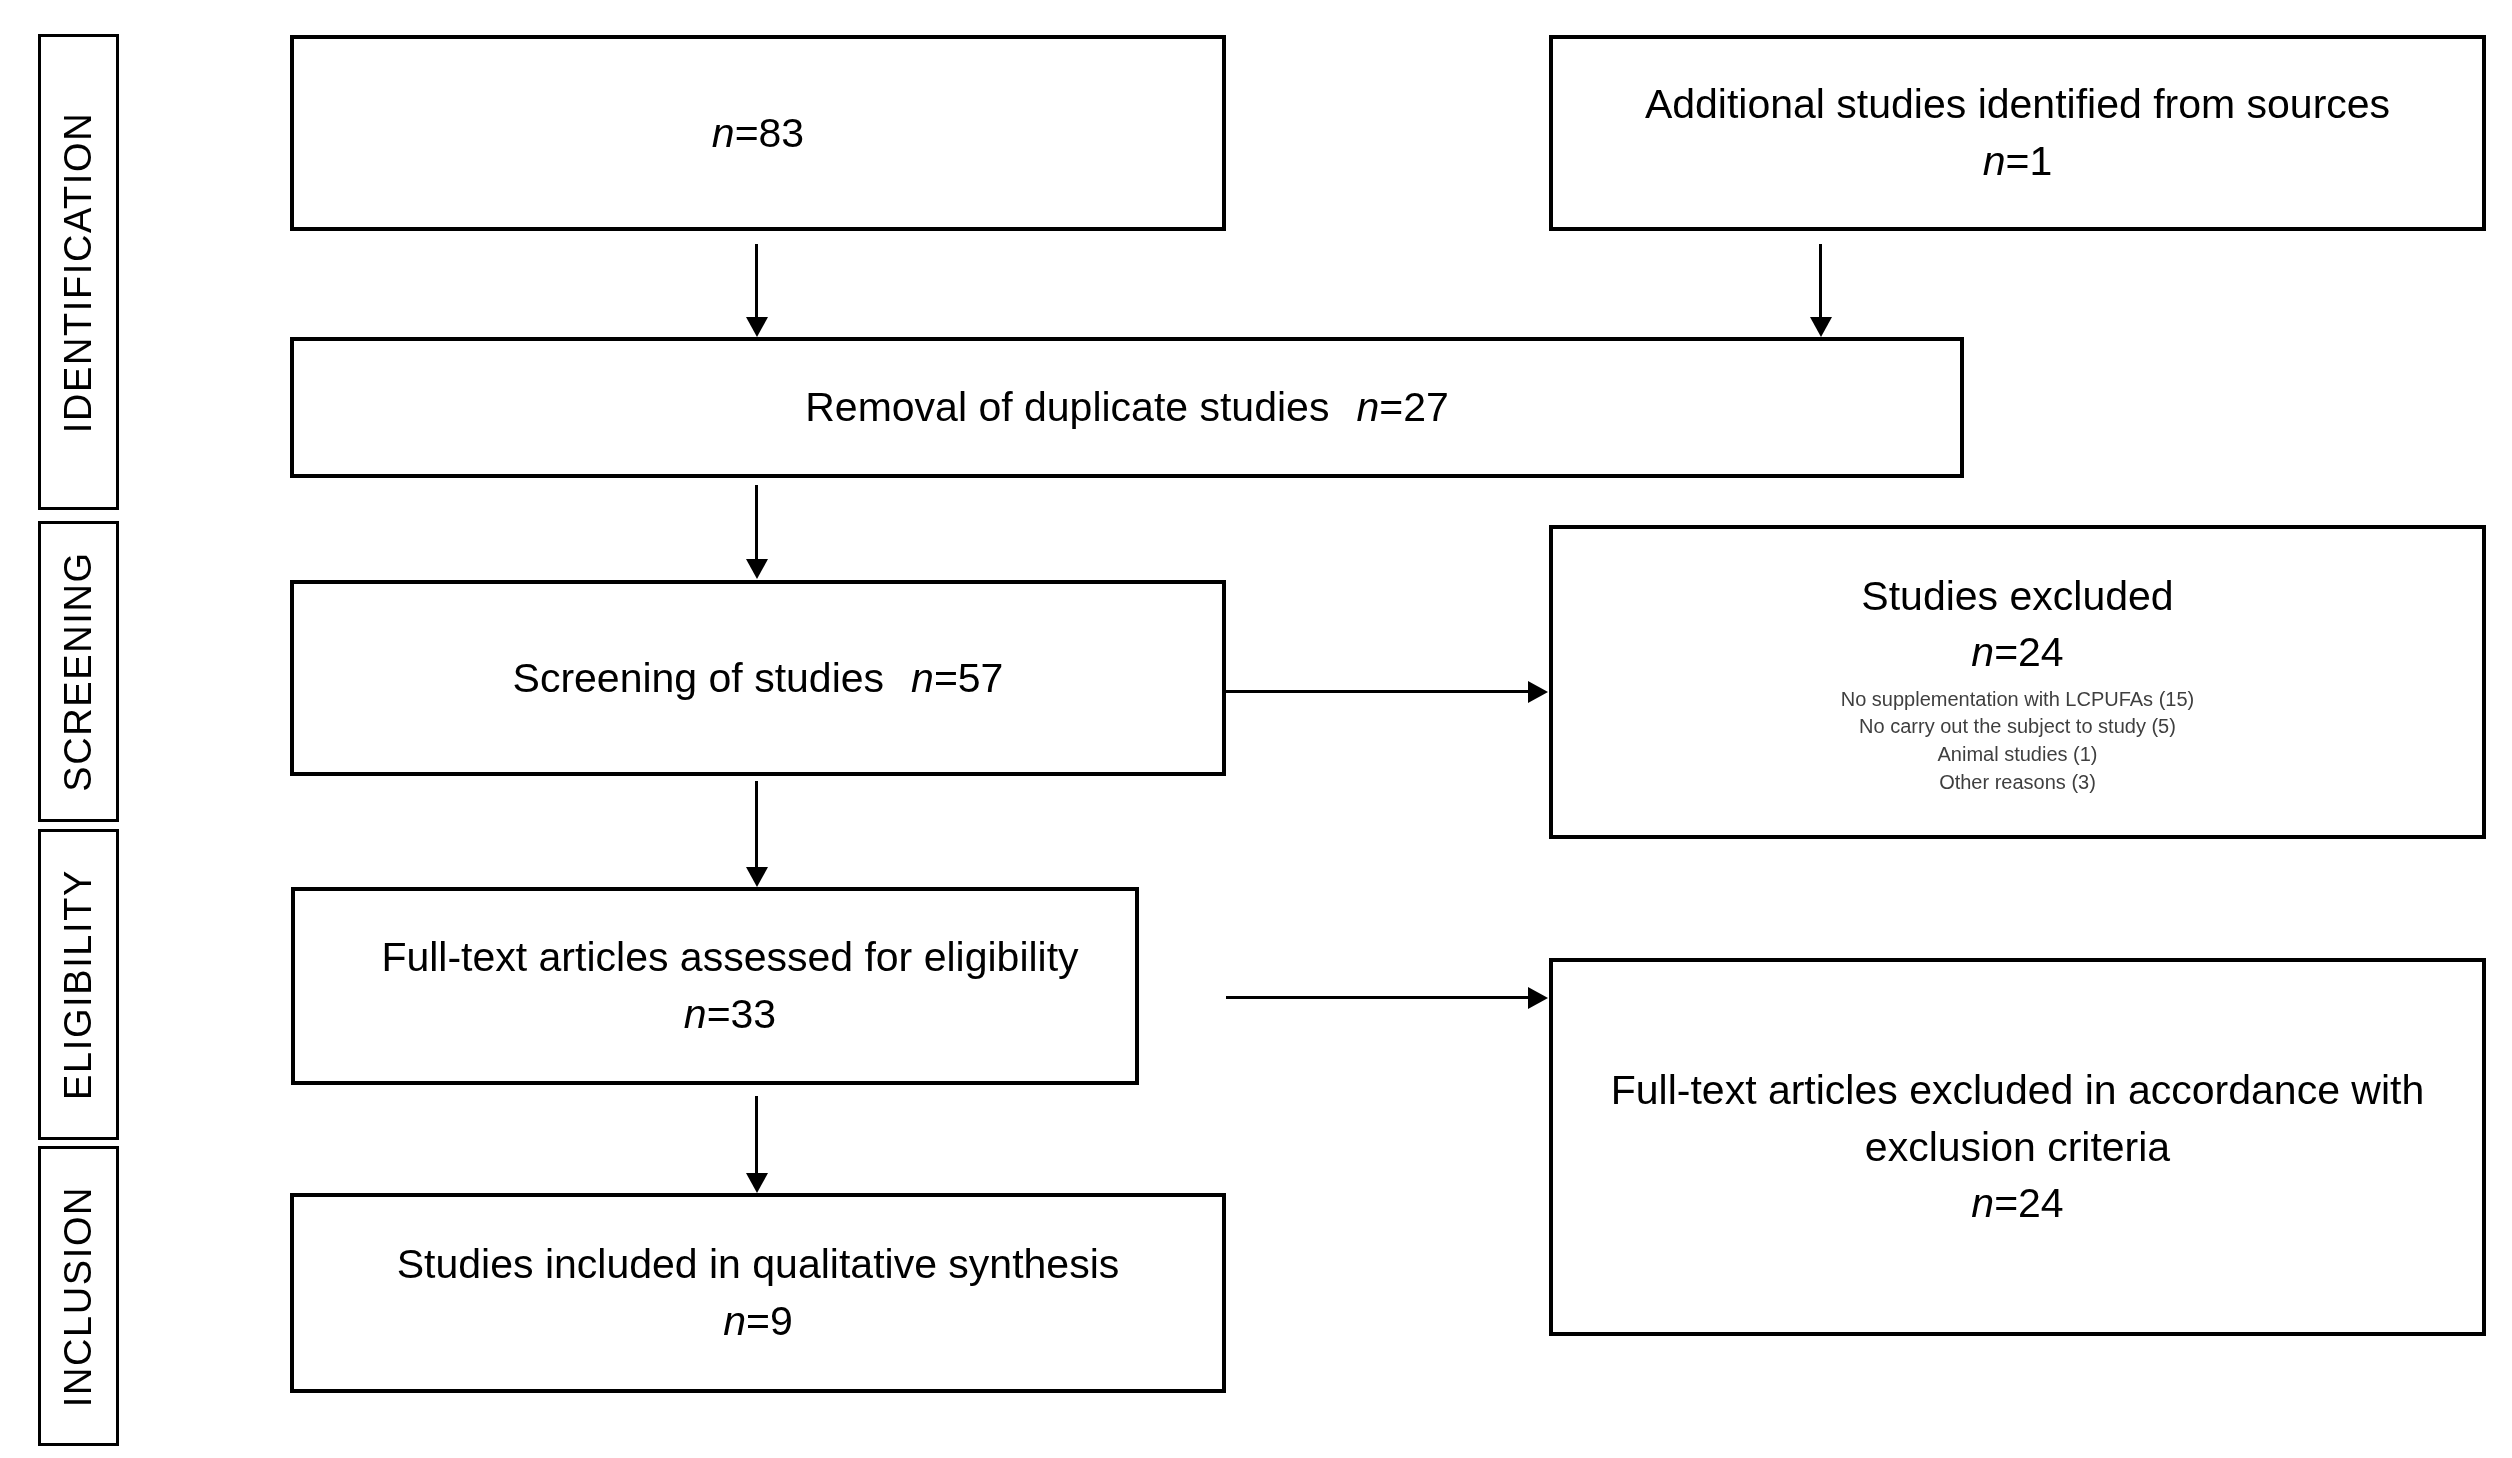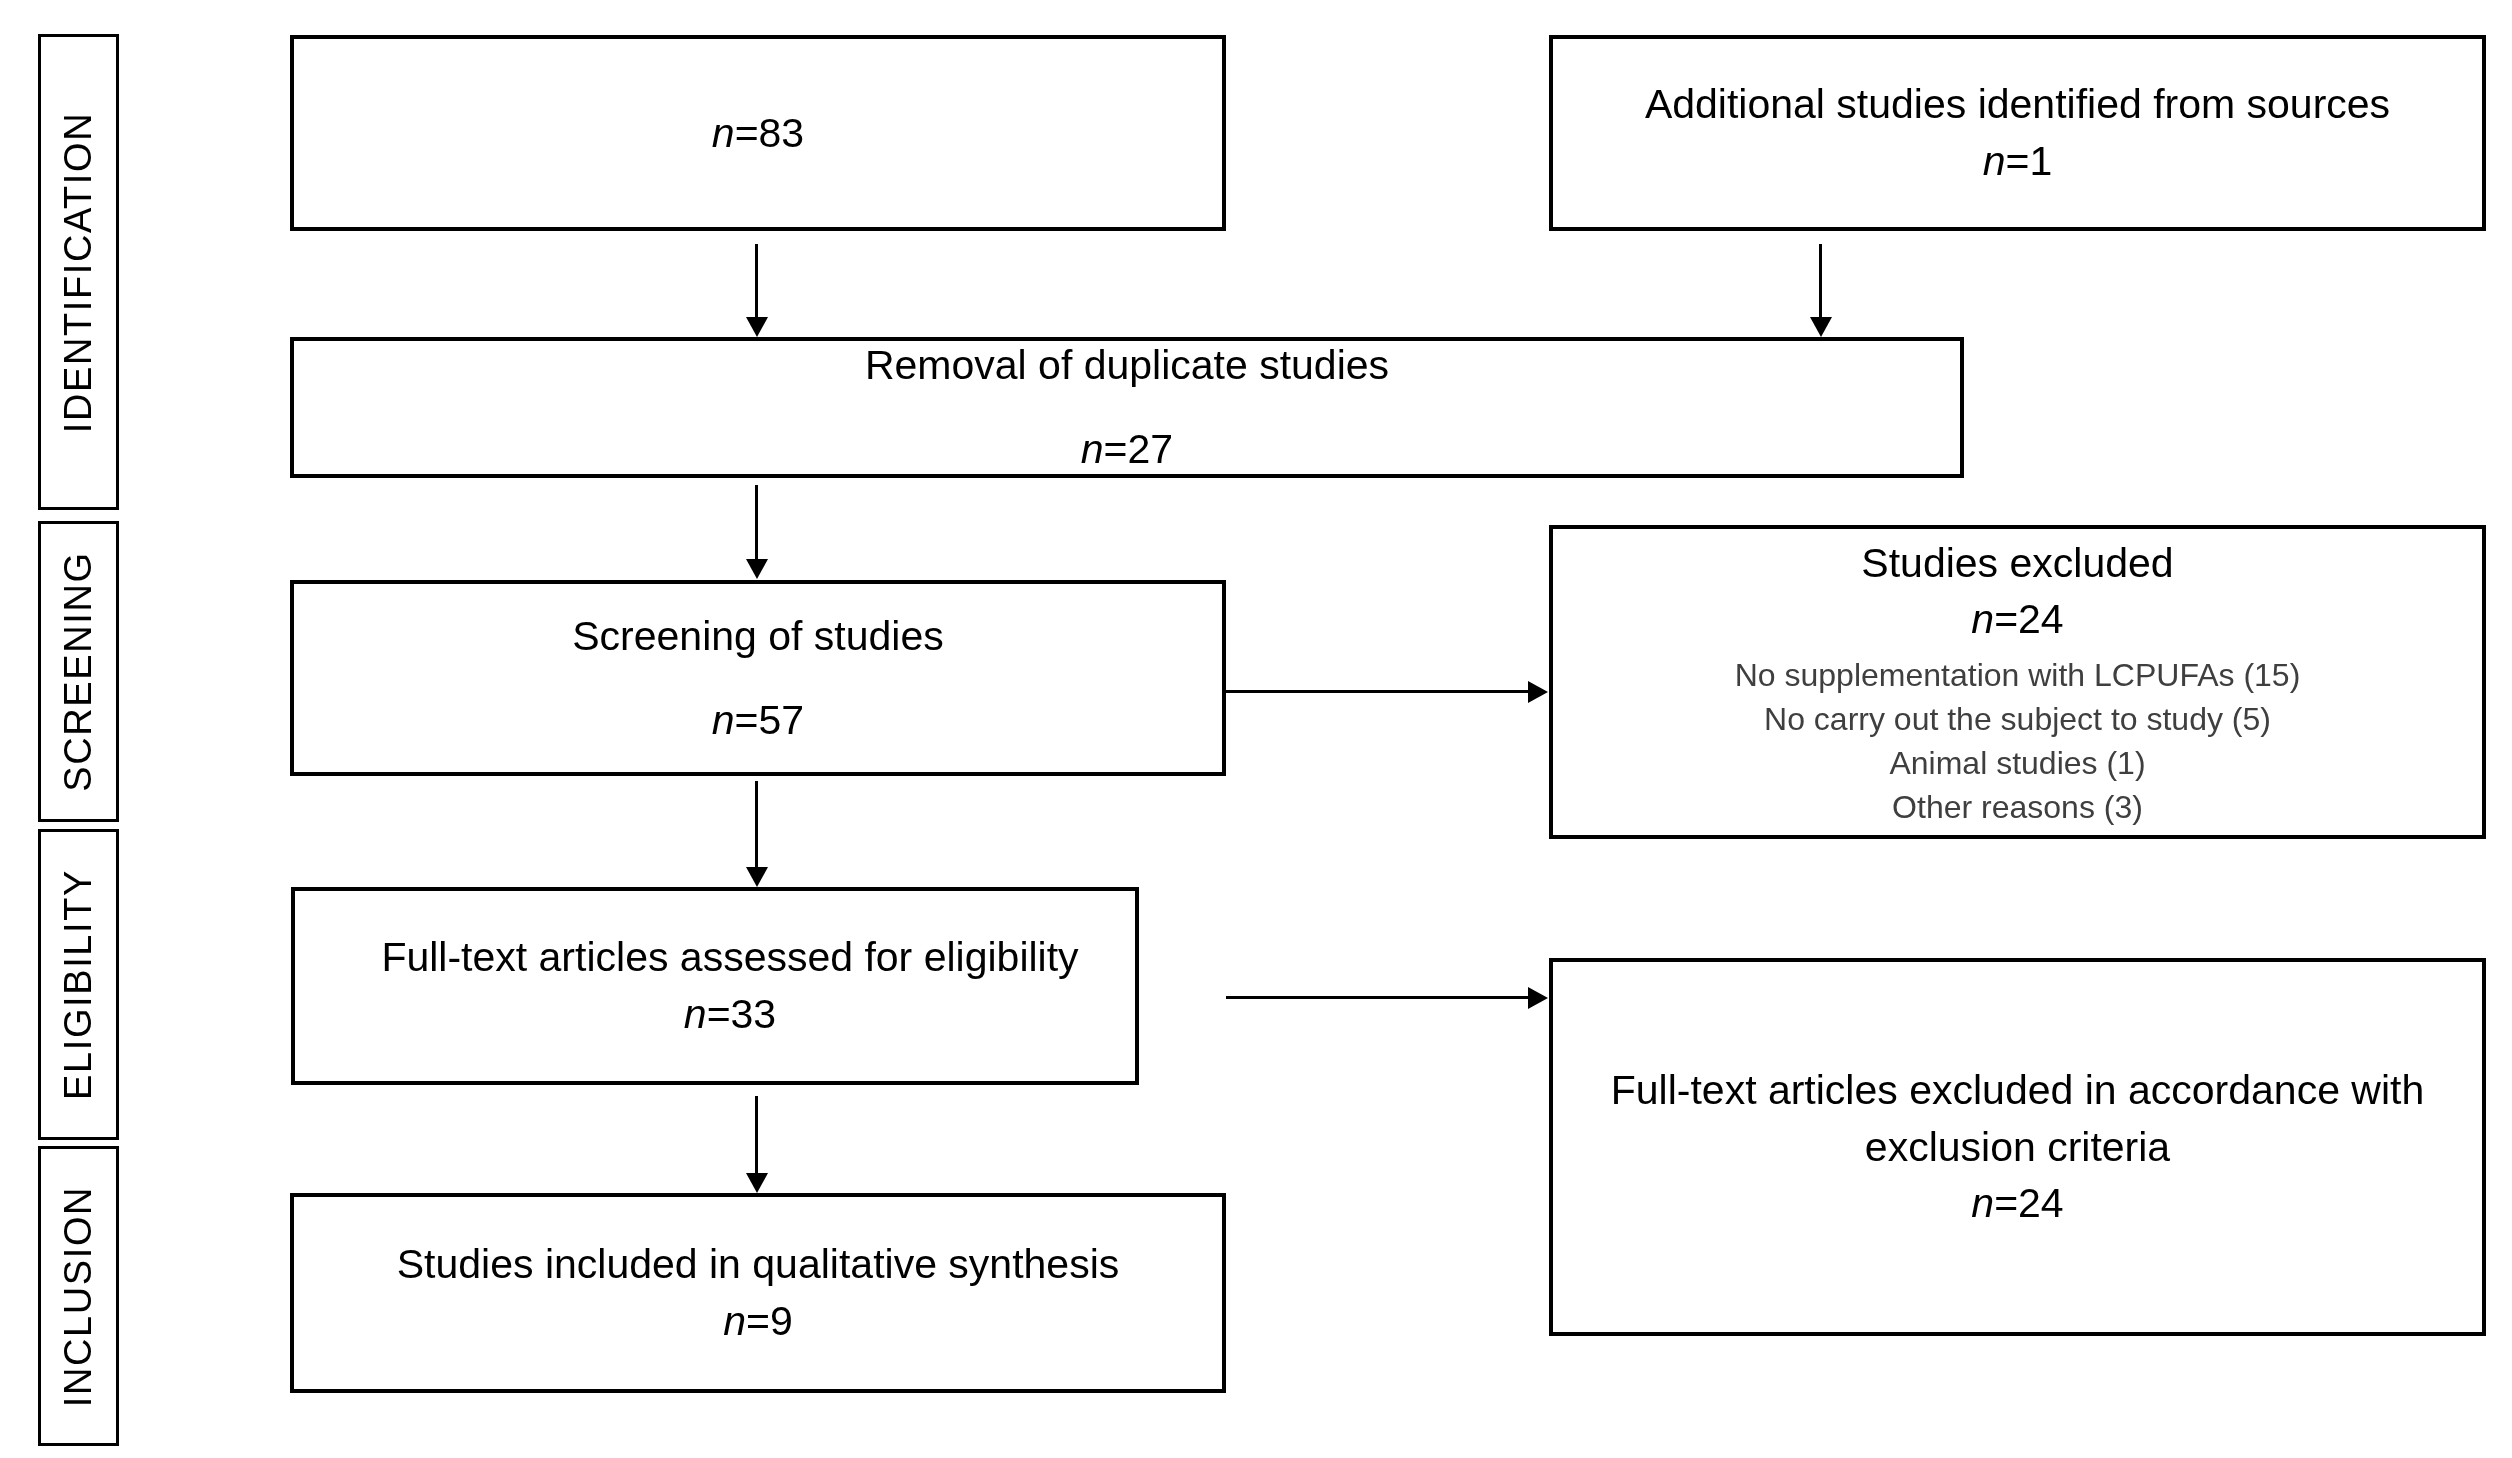--- a/index.html
+++ b/index.html
@@ -17,23 +17,23 @@
     font-size:38px;letter-spacing:1.6px;
   }
   
   .box{
     position:absolute;border:4px solid #000;background:#fff;
     display:flex;flex-direction:column;align-items:center;justify-content:center;
     text-align:center;box-sizing:border-box;padding:4.8px 8px;
   }
   .box-title{font-size:41px;line-height:1.38;}
   .box-count{font-size:41px;line-height:1.38;}
-  .box-row{display:flex;flex-direction:column;gap:27px;align-items:center;}
+  .box-row{display:flex;flex-direction:row;gap:27px;align-items:center;}
   .reasons{display:flex;flex-direction:column;margin-top:4.8px;}
-  .reason{font-size:32px;line-height:1.38;color:#3f3f3f;}
+  .reason{font-size:20px;line-height:1.38;color:#3f3f3f;}
   .narrow-title{max-width:808px;}
   .wide-title{max-width:911px;}
   
   .varrow{position:absolute;width:3.2px;background:#000;}
   .varrow::after{
     content:"";position:absolute;top:100%;left:50%;transform:translateX(-50%);
     border:solid transparent;border-width:20.6px 11px 0 11px;border-top-color:#000;
   }
   .harrow{position:absolute;height:3.2px;background:#000;}
   .harrow::after{

